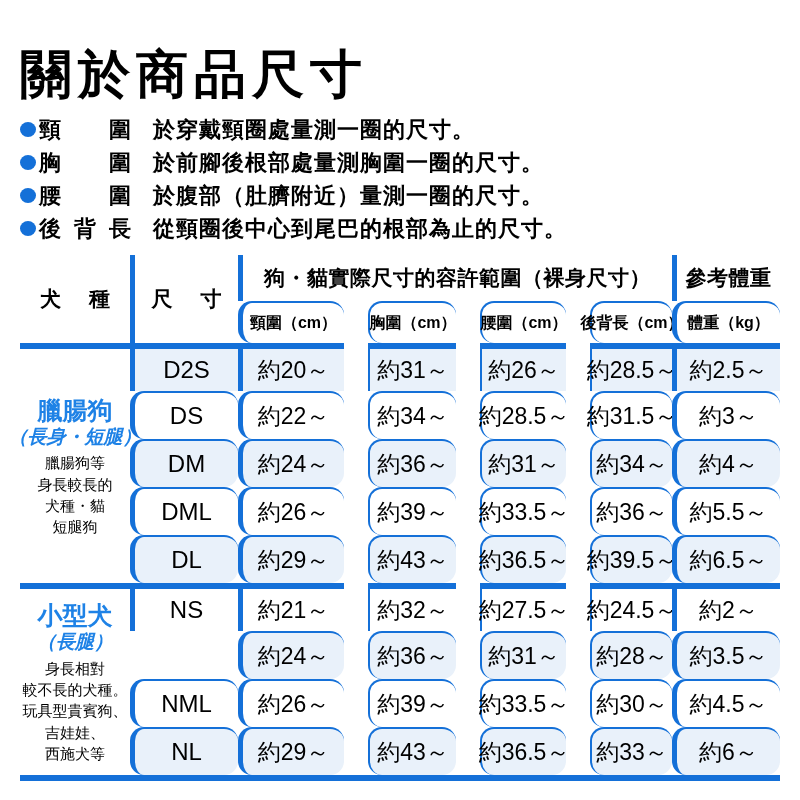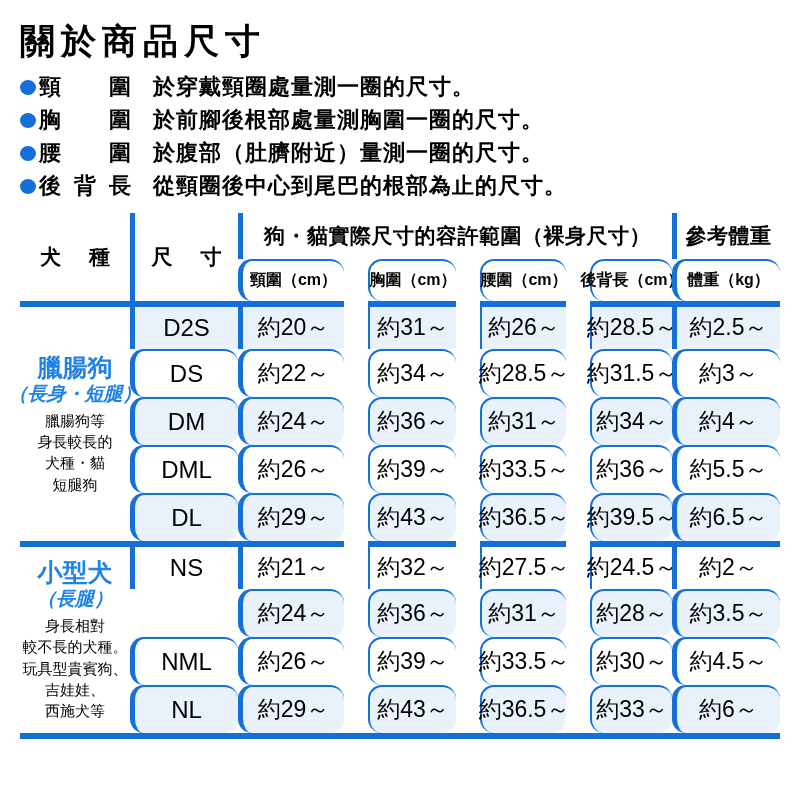--- a/index.html
+++ b/index.html
@@ -10,26 +10,27 @@
   *{margin:0;padding:0;box-sizing:border-box;}
   html,body{width:800px;height:800px;}
   body{
     background:#ffffff;
     color:#000;
     font-family:"Liberation Sans","DejaVu Sans",sans-serif;
     overflow:hidden;
   }
   .page{padding:22px 0 0 20px;}
   .title{
-    font-size:35px;
+    font-size:52px;
     font-weight:bold;
     letter-spacing:6px;
     line-height:1.1;
     margin-bottom:10px;
     white-space:nowrap;
+    margin-top:24px;
   }
   .notes{margin-bottom:10px;}
   .note{
     display:flex;
     align-items:center;
     height:33px;
     font-size:22px;
     font-weight:bold;
     white-space:nowrap;
   }

